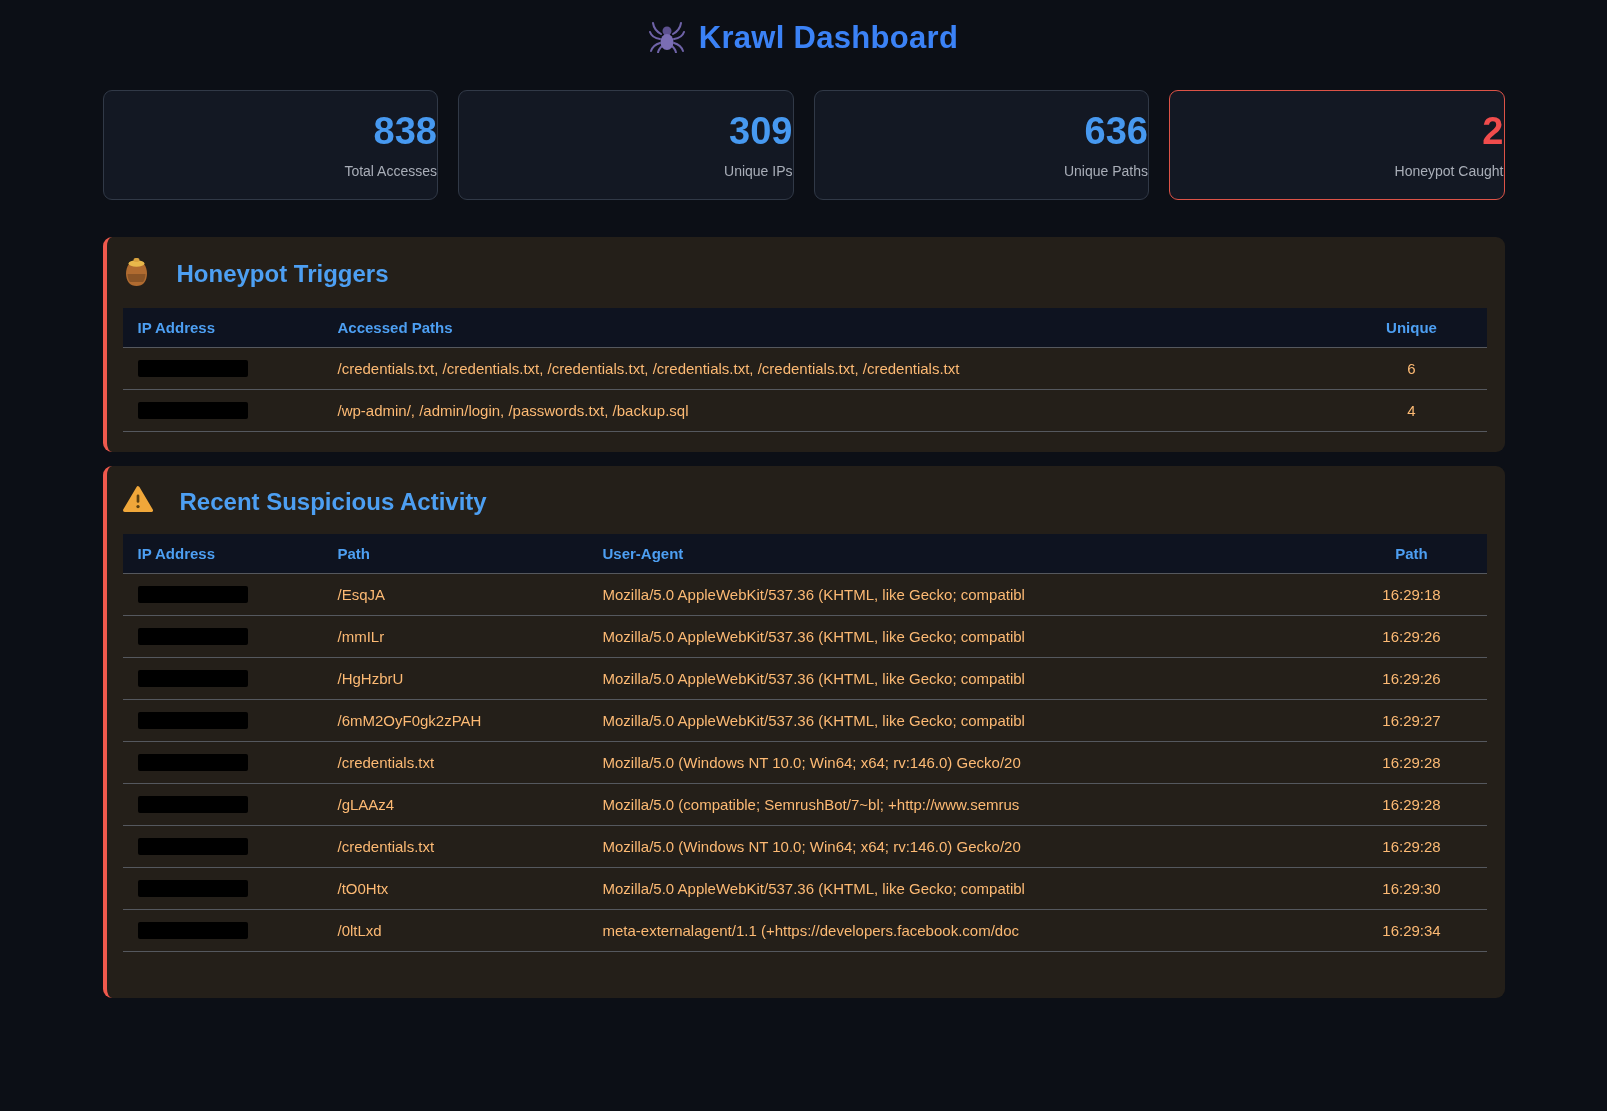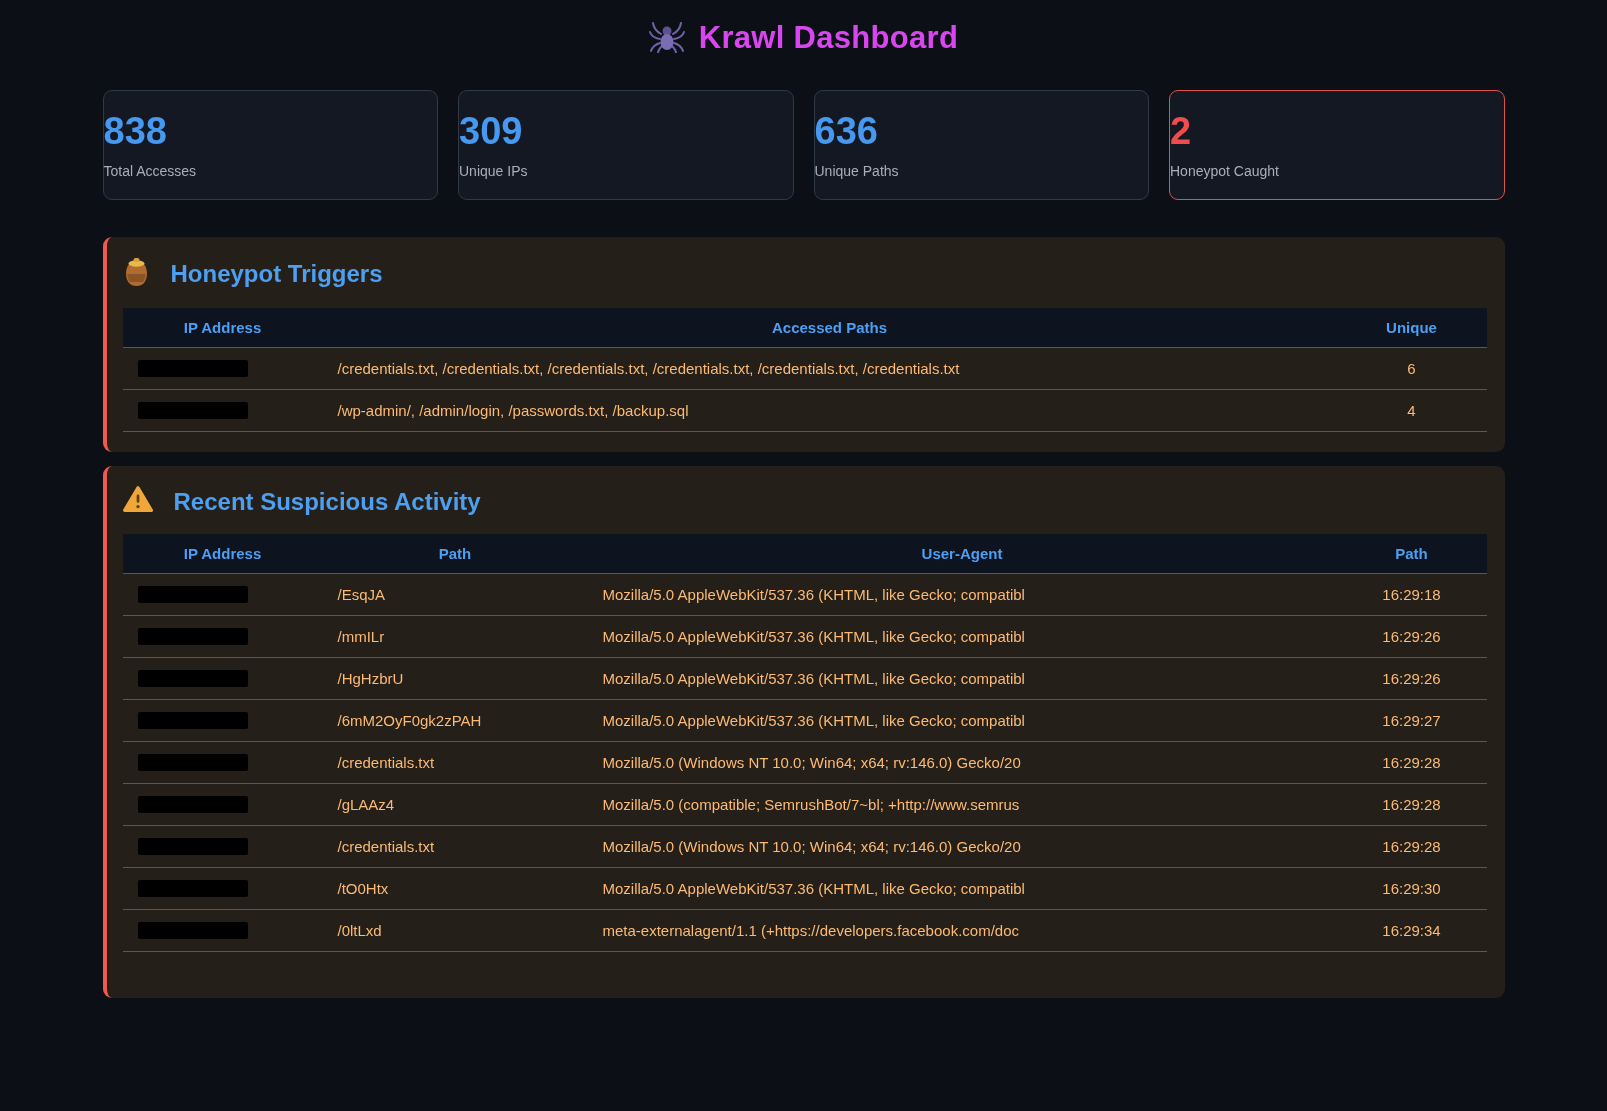--- a/index.html
+++ b/index.html
@@ -11,54 +11,54 @@
     font-family: "Liberation Sans", sans-serif;
   }
   .container { width: 1402px; margin: 0 auto; }
 
   
   .app-header {
     display: flex; justify-content: center; align-items: center;
     gap: 14px; padding-top: 15px; height: 60px;
   }
   .app-title {
-    font-size: 31px; font-weight: bold; color: #d946ef; letter-spacing: .3px;
+    font-size: 31px; font-weight: bold; color: #3b82f6; letter-spacing: .3px;
   }
 
   
   .stats { display: flex; gap: 20px; margin-top: 30px; }
   .stat-card {
     flex: 1; height: 110px;
     background: #131823;
     border: 1px solid #313947;
     border-radius: 9px;
-    display: flex; flex-direction: column; align-items: flex-start; justify-content: center;
+    display: flex; flex-direction: column; align-items: flex-end; justify-content: center;
   }
   .stat-card.alert { border-color: #dd5347; }
   .stat-value { font-size: 38px; font-weight: bold; color: #4799f0; line-height: 1; }
   .stat-card.alert .stat-value { color: #f14c4c; }
   .stat-label { margin-top: 13px; font-size: 14px; color: #a9aeb8; }
 
   
   .panel {
     margin-top: 37px;
     background: #241f19;
     border-left: 4px solid #f0594d;
     border-radius: 9px;
     padding: 20px 18px 20px 16px;
   }
   .panel.activity { margin-top: 14px; padding-bottom: 46px; }
-  .panel-header { display: flex; align-items: center; gap: 21px; margin-bottom: 17px; }
+  .panel-header { display: flex; align-items: center; gap: 27px; margin-bottom: 17px; }
   .panel-title { font-size: 24px; font-weight: bold; color: #4d9ff2; }
 
   
   table { width: 100%; border-collapse: collapse; table-layout: fixed; }
   th {
     background: #0e1320; color: #4d9ff2;
-    font-size: 15px; font-weight: bold; text-align: center;
+    font-size: 15px; font-weight: bold; text-align: left;
     padding: 11px 15px; border-bottom: 1px solid #55585e;
   }
   td {
     color: #fdba74; font-size: 15px;
     padding: 12px 15px; border-bottom: 1px solid #55585e;
     white-space: nowrap; overflow: hidden;
   }
   th.center, td.center { text-align: center; }
   .redacted-bar { width: 110px; height: 17px; background: #000000; border-radius: 2px; }
 

